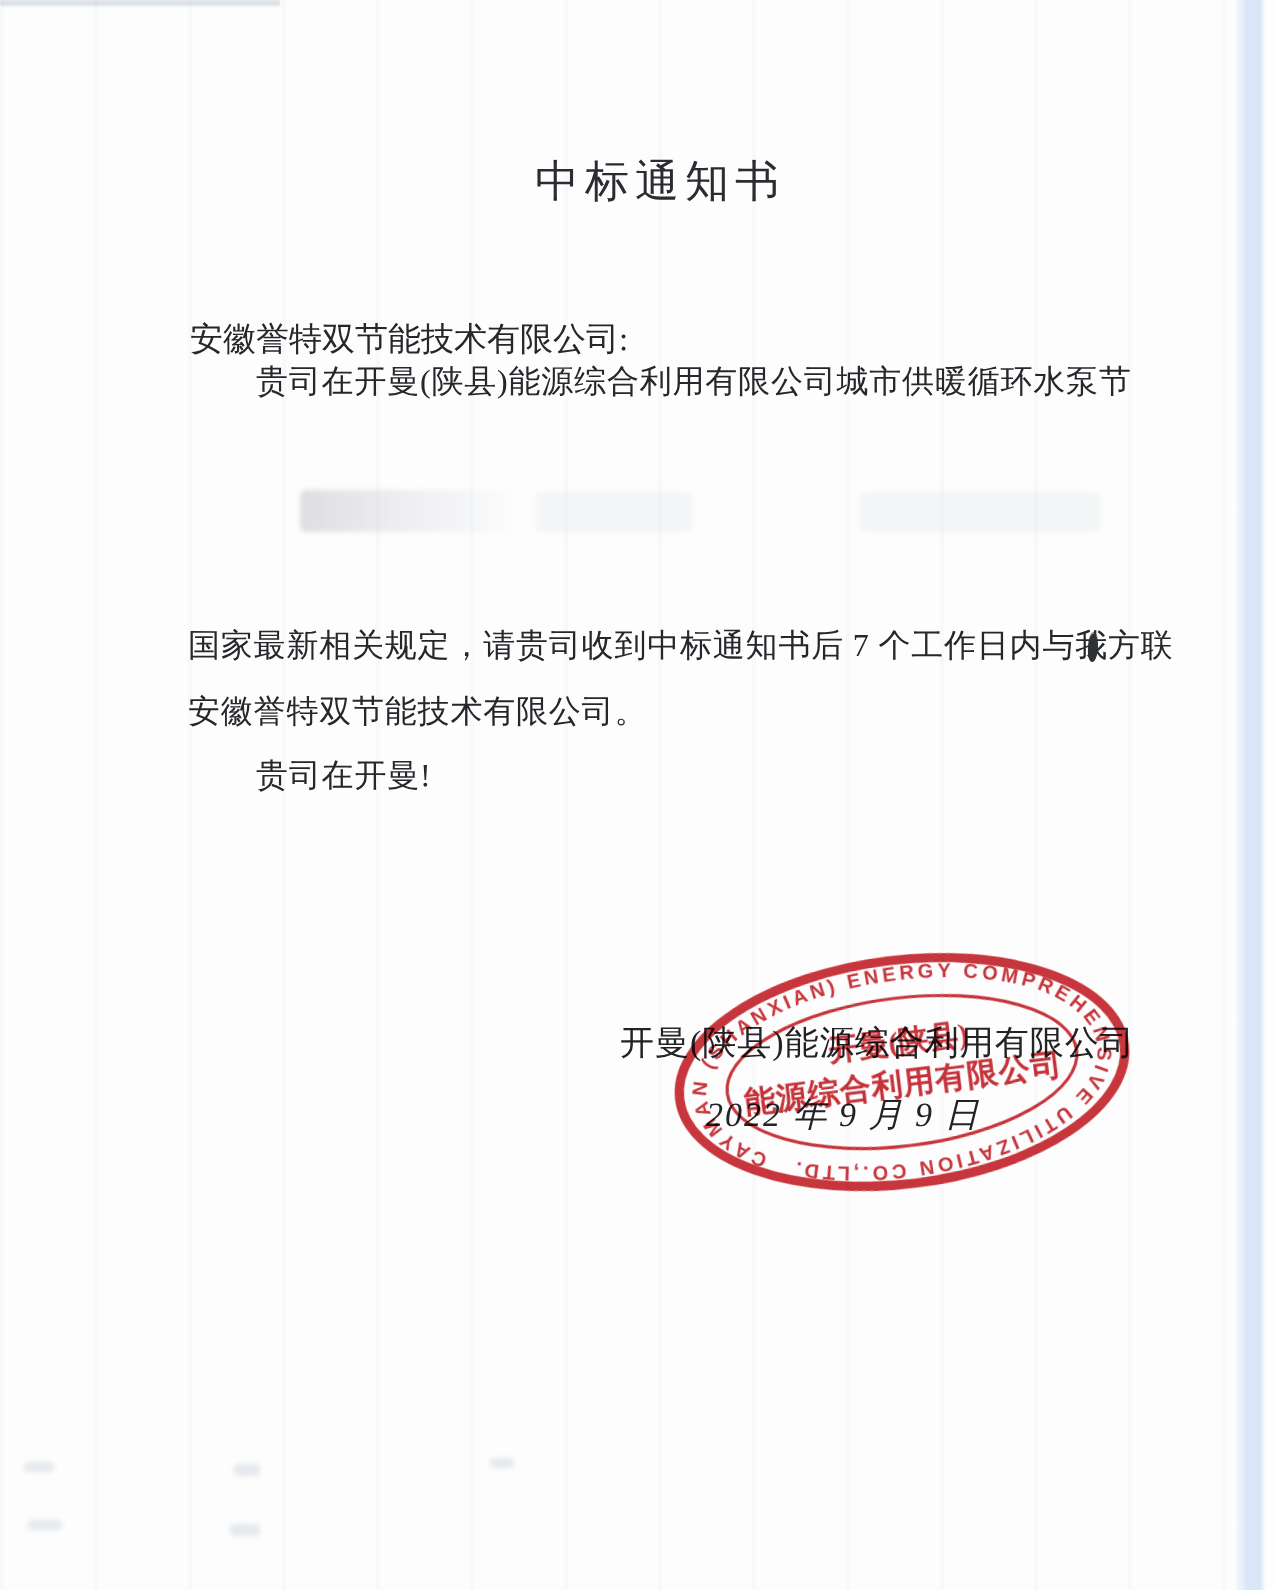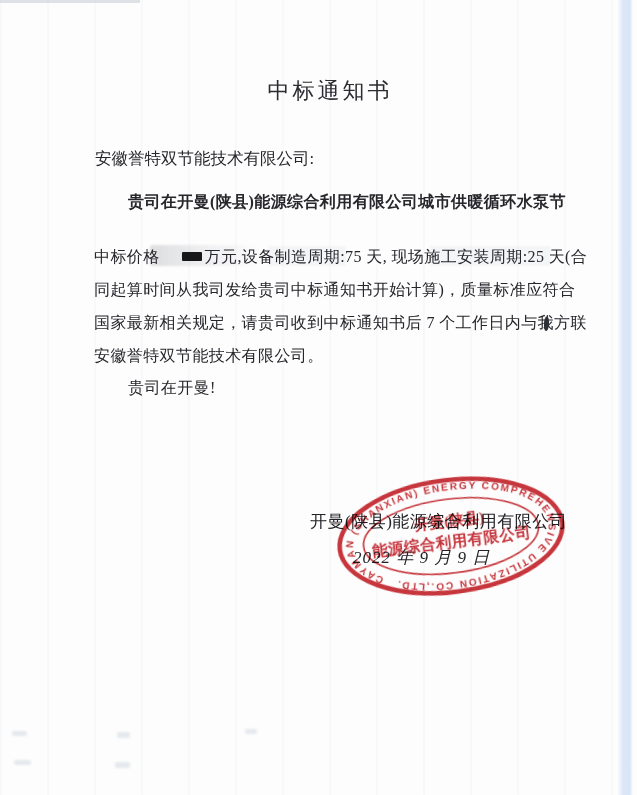--- a/index.html
+++ b/index.html
@@ -9,23 +9,23 @@
   }
   
   .page::before{
     content:"";position:absolute;inset:0;pointer-events:none;
     background:repeating-linear-gradient(90deg, rgba(180,190,205,0.07) 0 2px, transparent 2px 47px);
   }
   .title{
     position:absolute;top:76px;left:0;width:100%;margin:0;text-align:center;
     font-size:22px;font-weight:500;letter-spacing:3px;color:#2b2b31;
   }
-  .addressee{position:absolute;left:95px;top:148px;font-size:16.5px;white-space:nowrap;}
+  .addressee{position:absolute;left:95px;top:159px;font-size:16.5px;white-space:nowrap;}
   .bl{position:absolute;left:94px;font-size:16px;letter-spacing:0.4px;white-space:nowrap;color:#26262b;}
-  #l1{left:128px;top:192px;font-weight:bold;}
+  #l1{left:128px;top:181px;}
   #l2{top:214px;}
   #l3{top:247px;}
   #l4{top:280px;}
   #l5{top:313px;}
   #l6{top:346px;}
   .closing{left:128px;top:378px;}
   .company{position:absolute;left:310px;top:510px;font-size:17px;letter-spacing:0.5px;white-space:nowrap;color:#222227;}
   .date{position:absolute;left:353px;top:546px;font-size:17px;letter-spacing:1px;white-space:nowrap;color:#222227;font-style:italic;}
 
   
@@ -86,23 +86,21 @@
   <h1 class="title">中标通知书</h1>
 
   <div class="addressee">安徽誉特双节能技术有限公司:</div>
 
   <div class="bl" id="l1">贵司在开曼(陕县)能源综合利用有限公司城市供暖循环水泵节</div>
 
   <div class="price-smudge"></div>
   <div class="num-smudge ns1"></div>
   <div class="num-smudge ns2"></div>
 
-  <div class="bl" id="l3"><span>中标价格</span><span class="redact-bar"></span><span>万元,设备制造周期:75 天, 现场施工安装周期:25 天(合</span></div>
 
-  <div class="bl" id="l4">同起算时间从我司发给贵司中标通知书开始计算)，质量标准应符合</div>
   <div class="bl" id="l5">国家最新相关规定，请贵司收到中标通知书后 7 个工作日内与我方联</div>
   <div class="bl" id="l6">安徽誉特双节能技术有限公司。</div>
 
   <div class="bl closing">贵司在开曼!</div>
 
   <div class="ink-speck"></div>
 
   <div class="company">开曼(陕县)能源综合利用有限公司</div>
   <div class="date">2022 年 9 月 9 日</div>
 

